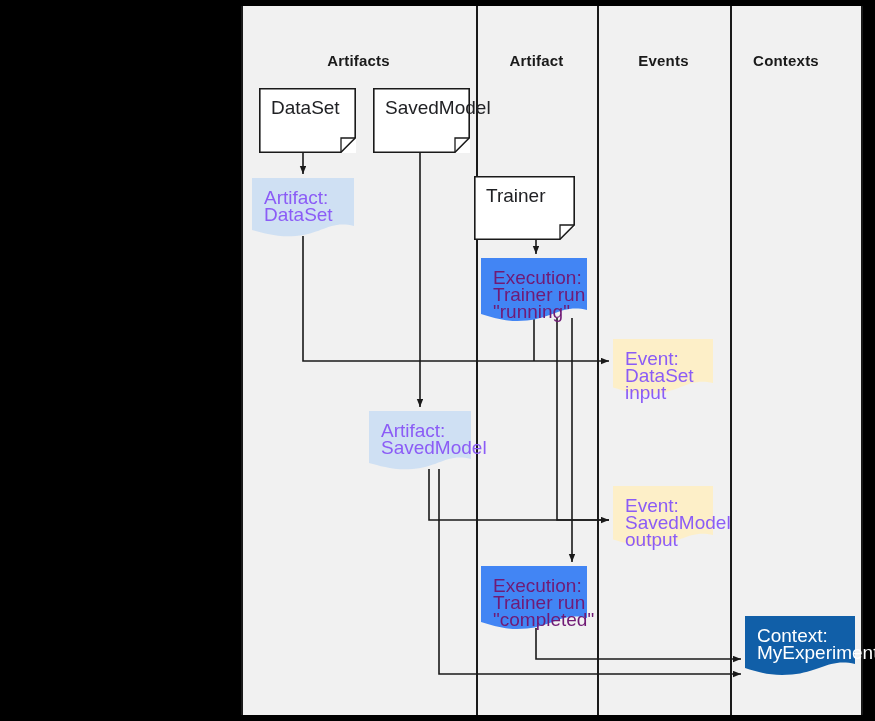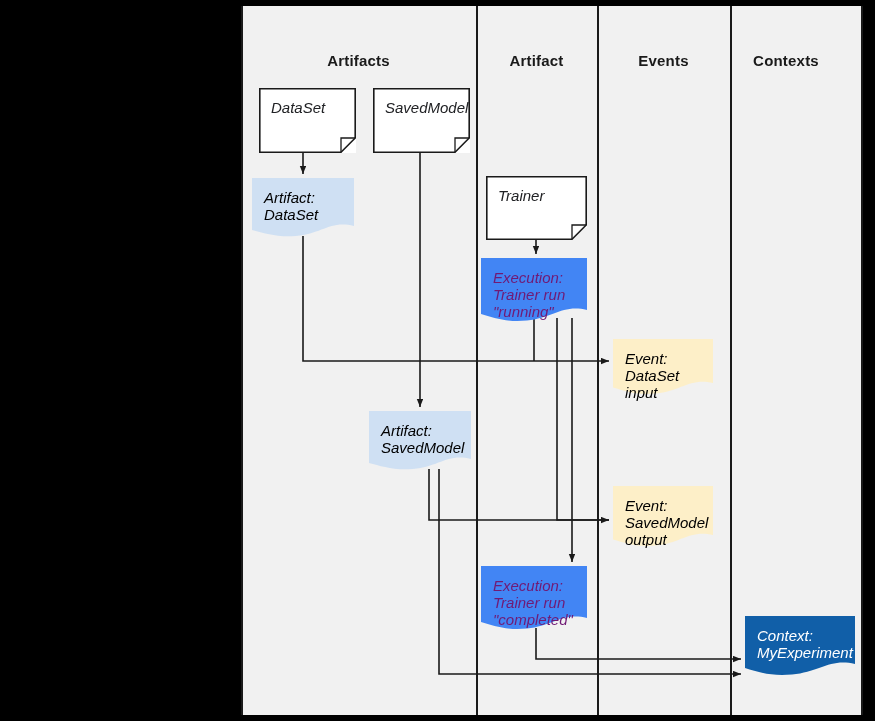--- a/index.html
+++ b/index.html
@@ -3,26 +3,26 @@
 <meta charset="utf-8">
 <style>
   html,body{margin:0;padding:0;background:#000;}
   body{width:875px;height:721px;font-family:"Liberation Sans",sans-serif;overflow:hidden;}
   #stage{position:relative;width:875px;height:721px;background:#000;}
   #canvas{position:absolute;left:241px;top:6px;width:622px;height:709px;background:#f1f1f1;}
   .col-div{position:absolute;top:0;width:0;border-left:2px solid #1a1a1a;height:709px;}
   .col-head{position:absolute;top:17px;font-size:15px;font-weight:bold;color:#1a1a1a;text-align:center;letter-spacing:.2px;margin-top:29px;}
   svg.wires{position:absolute;left:0;top:0;width:622px;height:709px;overflow:visible;}
   .node{position:absolute;box-sizing:border-box;}
-  .node .lbl{position:absolute;left:12px;top:11px;font-size:15px;line-height:17px;white-space:pre-line;font-style:italic;}
+  .node .lbl{position:absolute;left:12px;top:11px;font-size:19px;line-height:17px;white-space:pre-line;}
   
   .doc{background:#fff;}
   .doc .lbl{color:#202124;}
   
-  .wave .lbl{color:#000000;}
+  .wave .lbl{color:#8b5cf6;}
   .wave.blue .lbl{color:#701a75;}
   .wave.dark .lbl{color:#ffffff;}
 </style>
 </head>
 <body>
 
 <div id="stage">
   <div id="canvas">
 
     <div class="col-div" style="left:235px"></div>
@@ -91,21 +91,21 @@
     </div>
 
     <div class="node wave" style="left:128px;top:405px;width:102px;height:60px">
       <svg width="102" height="60" style="position:absolute;left:0;top:0">
         <path d="M0,0 H102 V48 C78,42 70,56 44,58 C24,59.5 12,55 0,52 Z" fill="#cfe0f3"></path>
       </svg>
       <span class="lbl">Artifact:
 SavedModel</span>
     </div>
 
-    <div class="node doc" style="left:245px;top:170px;width:101px;height:52px">
+    <div class="node doc" style="left:233px;top:170px;width:101px;height:52px">
       <svg width="101" height="64" style="position:absolute;left:0;top:0">
         <path d="M0.8,0.8 H100.2 V49 L86,63.2 H0.8 Z" fill="#ffffff" stroke="#1a1a1a" stroke-width="1.6"></path>
         <path d="M100.2,49 L86,49 L86,63.2" fill="none" stroke="#1a1a1a" stroke-width="1.3"></path>
       </svg>
       <span class="lbl">Trainer</span>
     </div>
 
     <div class="node wave blue" style="left:240px;top:252px;width:106px;height:66px">
       <svg width="106" height="66" style="position:absolute;left:0;top:0">
         <path d="M0,0 H106 V52 C82,46 72,60 46,62.5 C26,64.5 13,60 0,56 Z" fill="#4285f4"></path>

